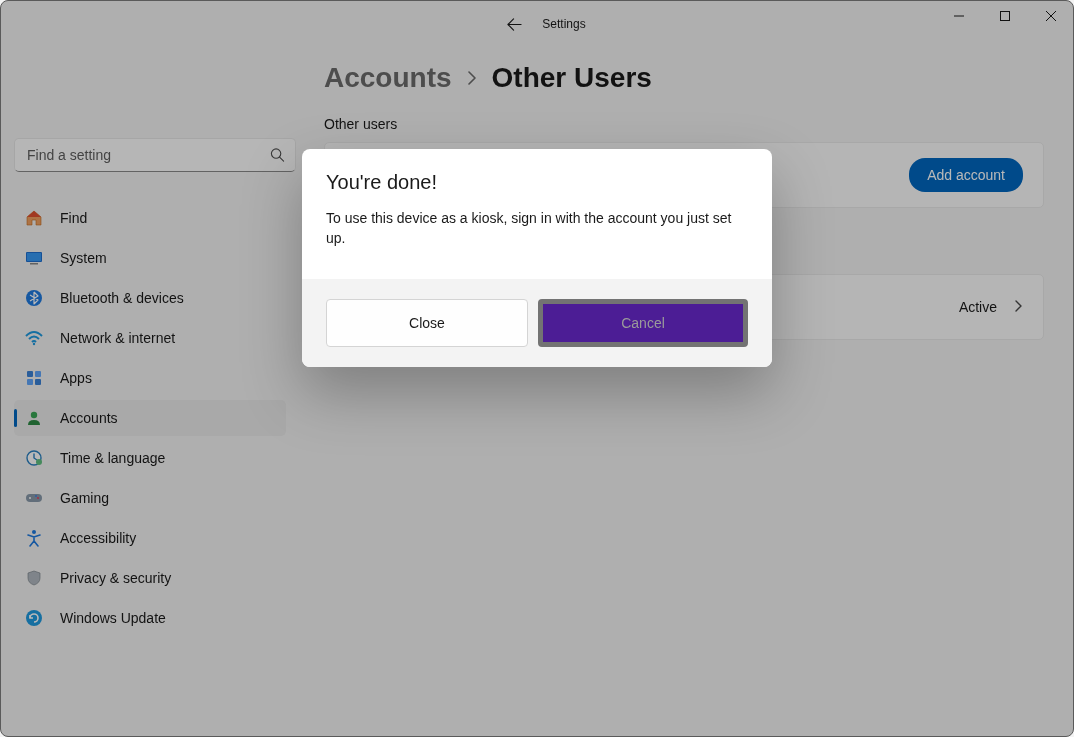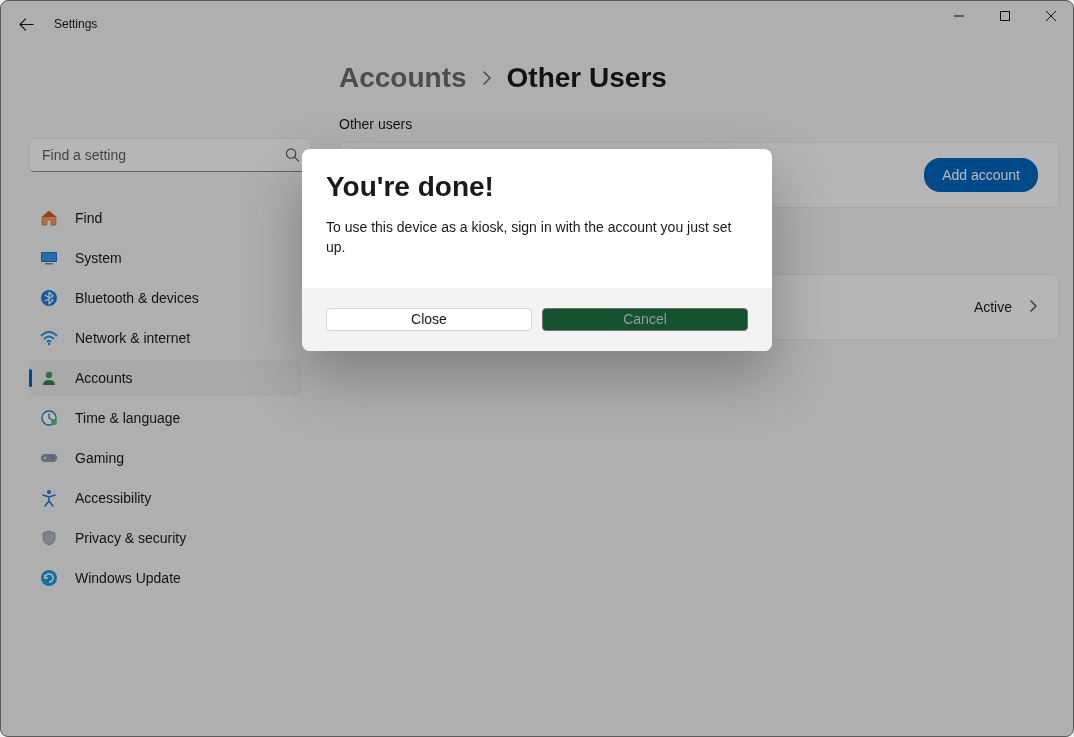--- a/index.html
+++ b/index.html
@@ -1,30 +1,30 @@
 <!DOCTYPE html>
 <html><head>
   <meta charset="utf-8">
   <style>
     * { box-sizing: border-box; margin: 0; padding: 0; }
     html, body { width: 1074px; height: 737px; font-family: "Segoe UI", -apple-system, sans-serif; overflow: hidden; }
     body { background: #f3f3f3; position: relative; }
 
     
-    .titlebar { height: 48px; display: flex; align-items: center; padding-left: 12px; }
+    .titlebar { height: 48px; display: flex; align-items: center; padding-left: 12px; justify-content: center; }
     .titlebar .back { width: 28px; height: 28px; display: flex; align-items: center; justify-content: center; cursor: pointer; }
     .titlebar .title { margin-left: 14px; font-size: 12px; color: #1a1a1a; }
     .win-controls { position: absolute; top: 0; right: 0; display: flex; }
     .win-btn { width: 46px; height: 32px; display: flex; align-items: center; justify-content: center; cursor: pointer; }
 
     
     .container { display: flex; height: calc(100% - 48px); }
 
     
-    .sidebar { width: 300px; padding: 0 14px 0 0; display: flex; flex-direction: column; margin-left: 15px; }
+    .sidebar { width: 300px; padding: 0 14px 0 0; display: flex; flex-direction: column; }
     .search-wrap { padding: 90px 0 0 14px; }
     .search { position: relative; width: 282px; height: 34px; background: #fdfdfd; border: 1px solid #e6e6e6; border-bottom: 1.6px solid #8a8a8a; border-radius: 5px; display: flex; align-items: center; padding: 0 34px 0 12px; }
     .search input { border: none; outline: none; background: transparent; width: 100%; font-size: 14px; color: #333; }
     .search input::placeholder { color: #5e5e5e; }
     .search .search-icon { position: absolute; right: 10px; top: 50%; transform: translateY(-50%); color: #555; }
 
     .nav { margin-top: 28px; padding-left: 14px; }
     .nav-item { display: flex; align-items: center; height: 36px; border-radius: 5px; padding-left: 10px; margin-bottom: 4px; cursor: pointer; position: relative; }
     .nav-item.active { background: #eaeaea; }
     .nav-item.active::before { content: ""; position: absolute; left: 0px; top: 9px; bottom: 9px; width: 3px; border-radius: 2px; background: #0067c0; }
@@ -45,27 +45,27 @@
     .card .status-row { display: flex; align-items: flex-start; gap: 16px; }
     .status-text { font-size: 14px; color: #1a1a1a; }
     .btn-primary { background: #0067c0; color: #fff; border: none; border-radius: 16px; padding: 9px 18px; font-size: 14px; cursor: pointer; }
 
     .kiosk-card { height: 66px; }
 
     
     .overlay { position: absolute; inset: 0; background: rgba(0,0,0,0.28); display: flex; align-items: flex-start; justify-content: center; border: 1px solid #5a5a5a; border-radius: 8px; }
     .modal { width: 470px; background: #fff; border-radius: 8px; margin-top: 148px; box-shadow: 0 26px 60px rgba(0,0,0,0.28); overflow: hidden; }
     .modal-body { padding: 22px 24px 30px 24px; }
-    .modal-title { font-size: 28px; font-weight: 700; color: #1a1a1a; margin-bottom: 14px; }
+    .modal-title { font-size: 20px; font-weight: 400; color: #1a1a1a; margin-bottom: 14px; }
     .modal-text { font-size: 14px; color: #1a1a1a; line-height: 1.45; }
     .modal-text.mt { margin-top: 22px; }
     .modal-footer { background: #f3f3f3; padding: 20px 24px; display: flex; gap: 10px; }
-    .modal-btn { flex: 1; height: 23px; border-radius: 4px; font-size: 14px; cursor: pointer; }
+    .modal-btn { flex: 1; height: 48px; border-radius: 4px; font-size: 14px; cursor: pointer; }
     .modal-btn.close-b { background: #fefefe; border: 1px solid #d4d4d4; color: #1a1a1a; }
-    .modal-btn.cancel-b { background: #14532d; border: 1px solid #737373; color: #9a9a9a; cursor: default; }
+    .modal-btn.cancel-b { background: #4c1d95; border: 5px solid #737373; color: #9a9a9a; cursor: default; }
 
     svg { display: block; }
   </style>
 </head>
 <body>
 
 <div class="titlebar">
   <div class="back">
     <svg width="15" height="15" viewBox="0 0 16 16">
         <path d="M7 2 L1 8 L7 14 M1.5 8 H15" stroke="#1a1a1a" stroke-width="1.2" fill="none" stroke-linecap="round" stroke-linejoin="round"></path>
@@ -138,20 +138,31 @@
       <div class="nav-item">
         <span class="icon">
             <svg width="18" height="18" viewBox="0 0 18 18">
               <path d="M1 7 Q9 -1 17 7" stroke="#1f9ae0" stroke-width="2" fill="none"></path>
               <path d="M4 10 Q9 5 14 10" stroke="#1f9ae0" stroke-width="2" fill="none"></path>
               <path d="M7 13 Q9 11 11 13" stroke="#1f9ae0" stroke-width="2" fill="none"></path>
               <circle cx="9" cy="15" r="1.2" fill="#1f9ae0"></circle>
             </svg>
           </span>
         <span class="label">Network &amp; internet</span>
+      </div>
+      <div class="nav-item">
+        <span class="icon">
+            <svg width="18" height="18" viewBox="0 0 18 18">
+              <rect x="2" y="2" width="6" height="6" rx="1" fill="#3b82d6"></rect>
+              <rect x="10" y="2" width="6" height="6" rx="1" fill="#60a5fa"></rect>
+              <rect x="2" y="10" width="6" height="6" rx="1" fill="#60a5fa"></rect>
+              <rect x="10" y="10" width="6" height="6" rx="1" fill="#3b82d6"></rect>
+            </svg>
+          </span>
+        <span class="label">Apps</span>
       </div>
       <div class="nav-item active">
         <span class="icon">
             <svg width="18" height="18" viewBox="0 0 18 18">
               <circle cx="9" cy="6" r="3.2" fill="#3aa655"></circle>
               <path d="M3 16 Q3 11 9 11 Q15 11 15 16 Z" fill="#2d8a45"></path>
             </svg>
           </span>
         <span class="label">Accounts</span>
       </div>

